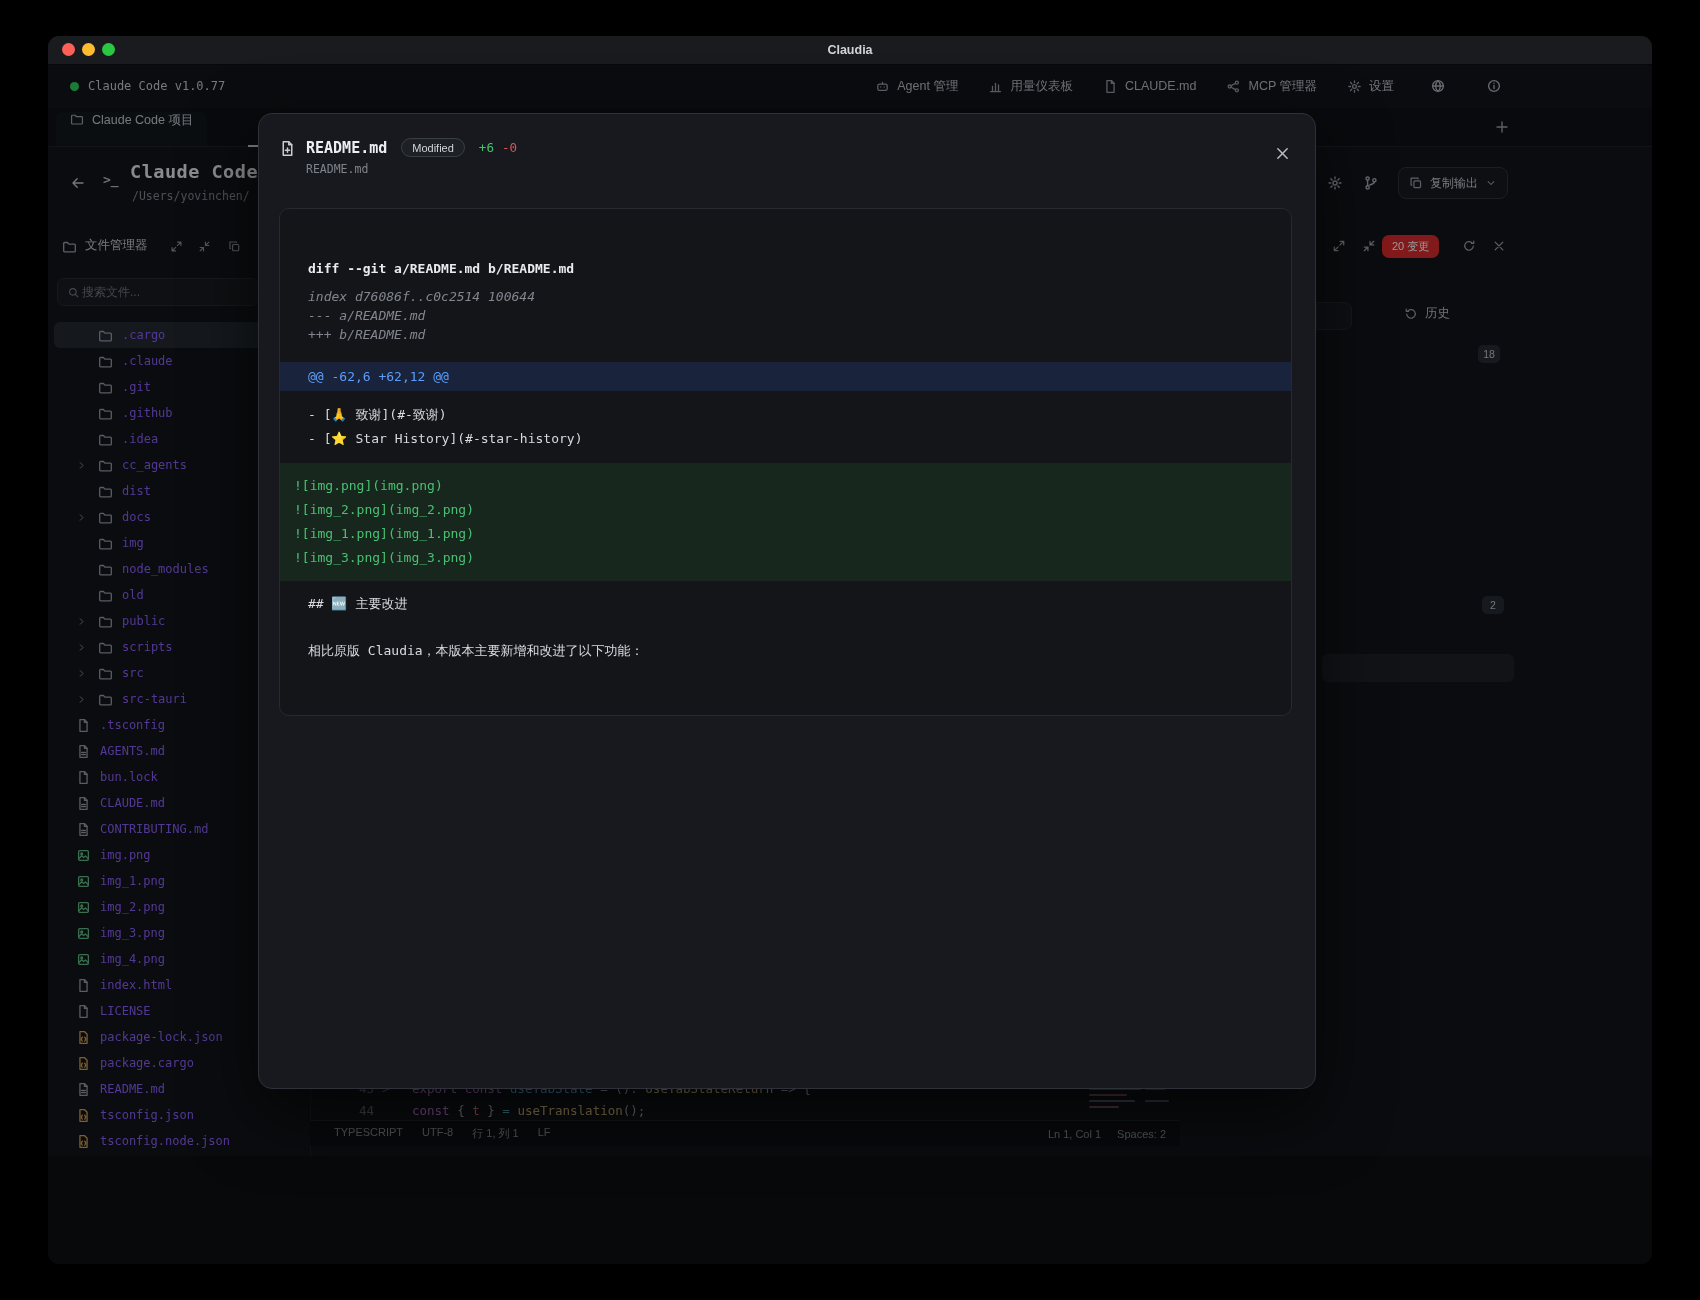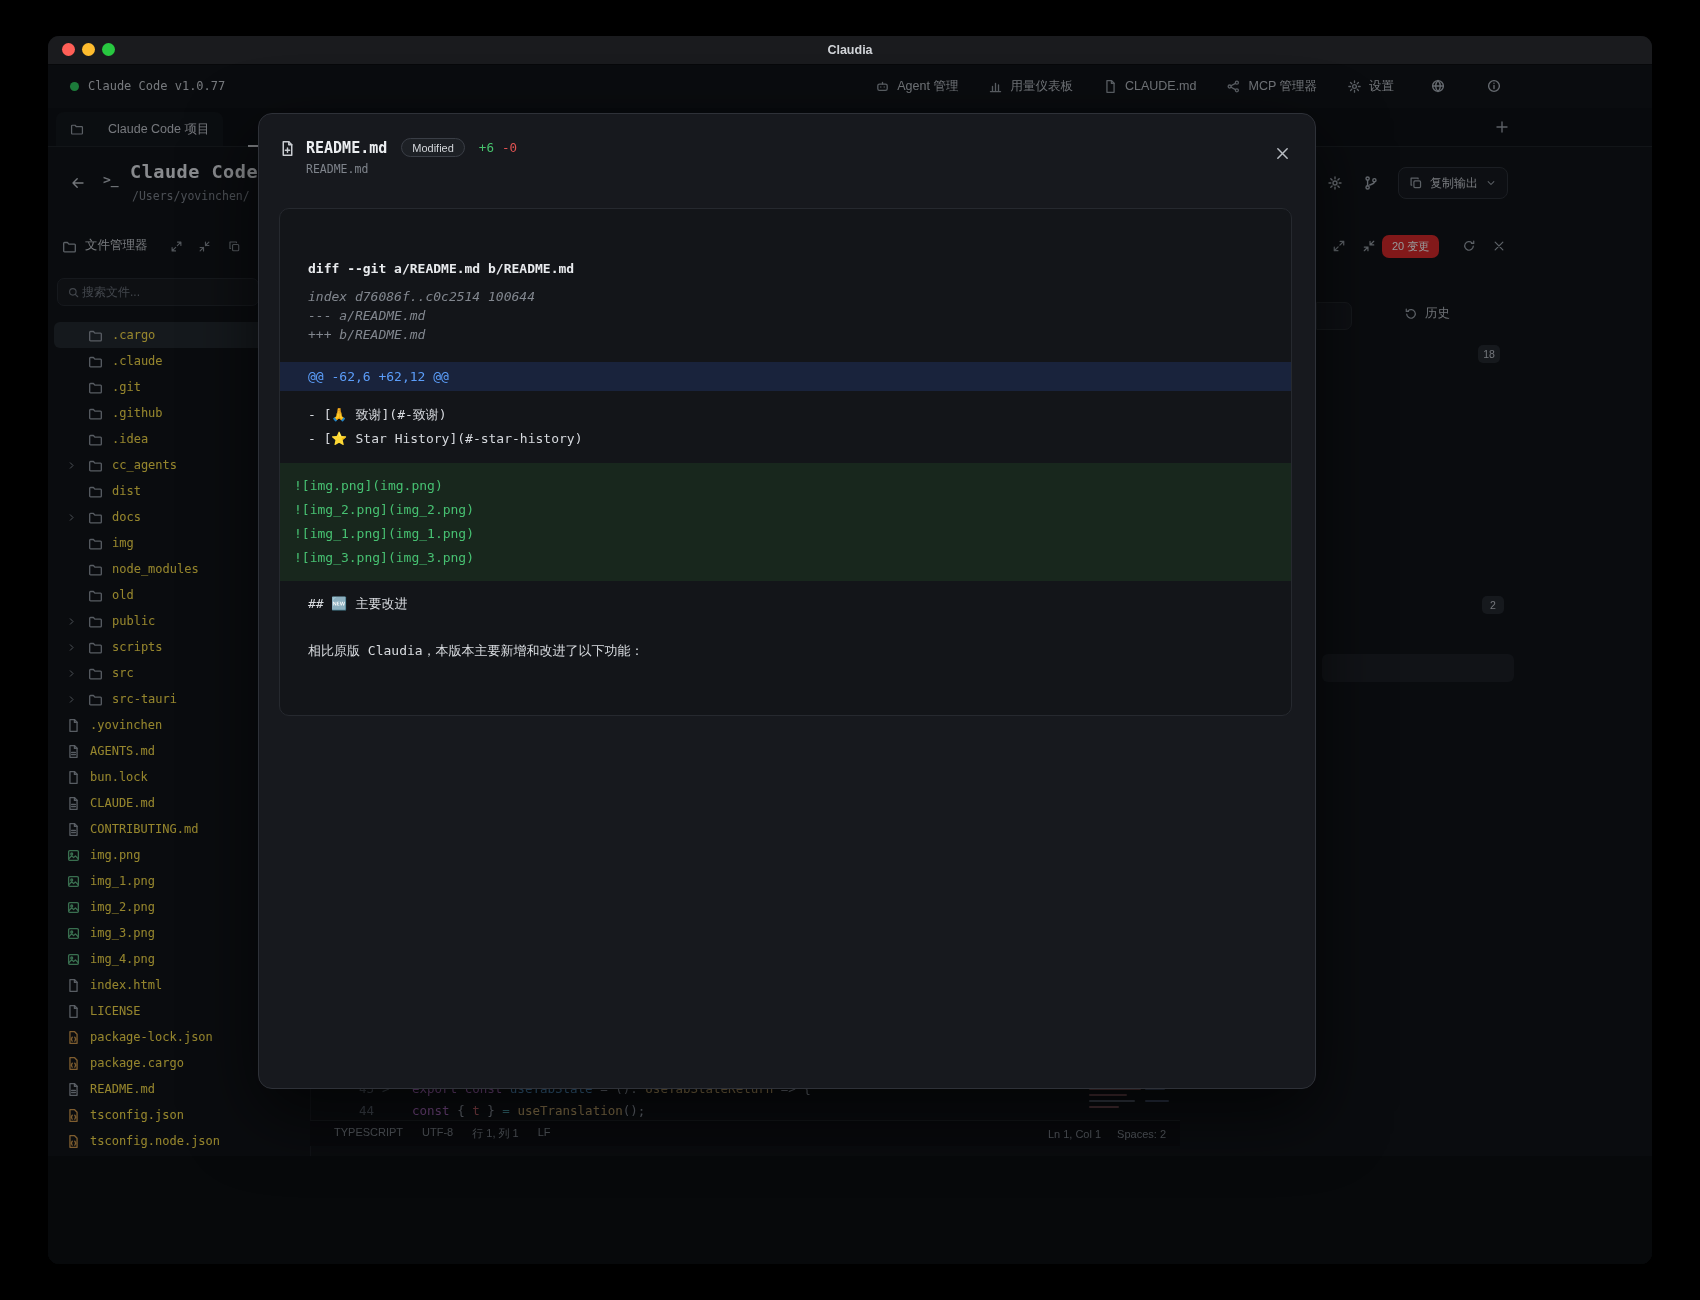--- a/index.html
+++ b/index.html
@@ -26,21 +26,21 @@
   .ah-spacer{flex:1}
   .menu{display:flex;gap:30px;align-items:center;}
   .menu-item{display:flex;align-items:center;gap:7px;font-size:12.5px;color:#bfc3c9;cursor:default;}
   .menu-item .ic{width:15px;height:15px;color:#9aa0a8;}
   .ah-iconbtn{width:16px;height:16px;color:#aab0b8;}
   .ah-iconbtn.globe{margin-left:36px;}
   .ah-iconbtn.info{margin-left:40px;}
 
   
   .tabrow{position:absolute;left:0;top:72px;right:0;height:38px;background:#0c0d10;border-bottom:1px solid #1d1f24;}
-  .tab{position:absolute;left:8px;top:4px;height:34px;display:flex;align-items:center;gap:24px;
+  .tab{position:absolute;left:8px;top:4px;height:34px;display:flex;align-items:flex-start;gap:8px;
        padding:0 14px;color:#c7cad0;font-size:12.5px;background:#111317;border-radius:8px 8px 0 0;}
   .tab .ic{width:14px;height:14px;color:#9aa0a8;}
   .tab-plus{position:absolute;right:142px;top:11px;width:16px;height:16px;color:#9aa0a8;}
   .tab-indicator{position:absolute;left:200px;bottom:-1px;width:62px;height:2px;background:#d2d5da;}
 
   
   .back{position:absolute;left:22px;top:139px;width:16px;height:16px;color:#c3c7cd;}
   .term{position:absolute;left:55px;top:136px;color:#b9bdc3;font:bold 13px "DejaVu Sans Mono",monospace;}
   .ptitle{position:absolute;left:82px;top:125px;color:#e8eaee;font:bold 18.5px "DejaVu Sans Mono",monospace;letter-spacing:.5px;}
   .ppath{position:absolute;left:84px;top:153px;color:#80858d;font:11.5px "DejaVu Sans Mono",monospace;}
@@ -55,22 +55,22 @@
   .fm-ico{position:absolute;left:14px;top:203px;width:15px;height:15px;color:#9aa0a8;}
   .fm-title{position:absolute;left:37px;top:201px;color:#c9ccd1;font-size:12.5px;}
   .fm-btn{position:absolute;top:204px;width:13px;height:13px;color:#8b9097;}
   .search{position:absolute;left:9px;top:242px;width:202px;height:28px;border:1px solid #23262c;
           border-radius:7px;background:#15171b;display:flex;align-items:center;gap:0;padding:13px 9px;box-sizing:border-box;}
   .search .ic{width:13px;height:13px;color:#6f747c;}
   .search input{flex:1;min-width:0;background:transparent;border:none;outline:none;color:#c3c7cd;
                 font-size:12px;font-family:inherit;}
   .search input::placeholder{color:#6f747c;}
   .tree{position:absolute;left:6px;top:286px;width:250px;}
-  .tree-row{display:flex;align-items:center;height:26px;padding-left:12px;border-radius:6px;
-            color:#fde047;font:12px "DejaVu Sans Mono",monospace;white-space:nowrap;}
+  .tree-row{display:flex;align-items:center;height:26px;padding-left:22px;border-radius:6px;
+            color:#8b5cf6;font:12px "DejaVu Sans Mono",monospace;white-space:nowrap;}
   .tree-row.selected{background:#22262b;}
   .tree-row .slot{width:22px;height:26px;display:flex;align-items:center;color:#868c94;}
   .tree-row .slot .ic{width:11px;height:11px;}
   .tree-row .ficon{width:15px;height:15px;margin-right:9px;}
   .ficon.folder{color:#959ba4}.ficon.file{color:#959ba4}.ficon.file-md{color:#959ba4}
   .ficon.file-img{color:#5fba82}.ficon.file-json{color:#d79c4b}
   .vdiv{position:absolute;left:262px;top:110px;bottom:0;width:1px;background:#1b1d21;}
 
   
   .rp-btn{position:absolute;width:14px;height:14px;color:#9aa0a8;}
@@ -474,21 +474,21 @@
           </span>
           <span class="tree-label">src-tauri</span>
         </div>
         <div class="tree-row">
           <span class="ic ficon file">
             <svg viewBox="0 0 16 16">
               <path d="M4.2 1.8h5l2.6 2.7v9.7H4.2z"></path>
               <path d="M9 1.8v2.9h2.8"></path>
             </svg>
           </span>
-          <span class="tree-label">.yovinchen</span>
+          <span class="tree-label">.tsconfig</span>
         </div>
         <div class="tree-row">
           <span class="ic ficon file-md">
             <svg viewBox="0 0 16 16">
               <path d="M4.2 1.8h5l2.6 2.7v9.7H4.2z"></path>
               <path d="M9 1.8v2.9h2.8"></path>
               <path d="M6 9h4M6 11.2h4"></path>
             </svg>
           </span>
           <span class="tree-label">AGENTS.md</span>

